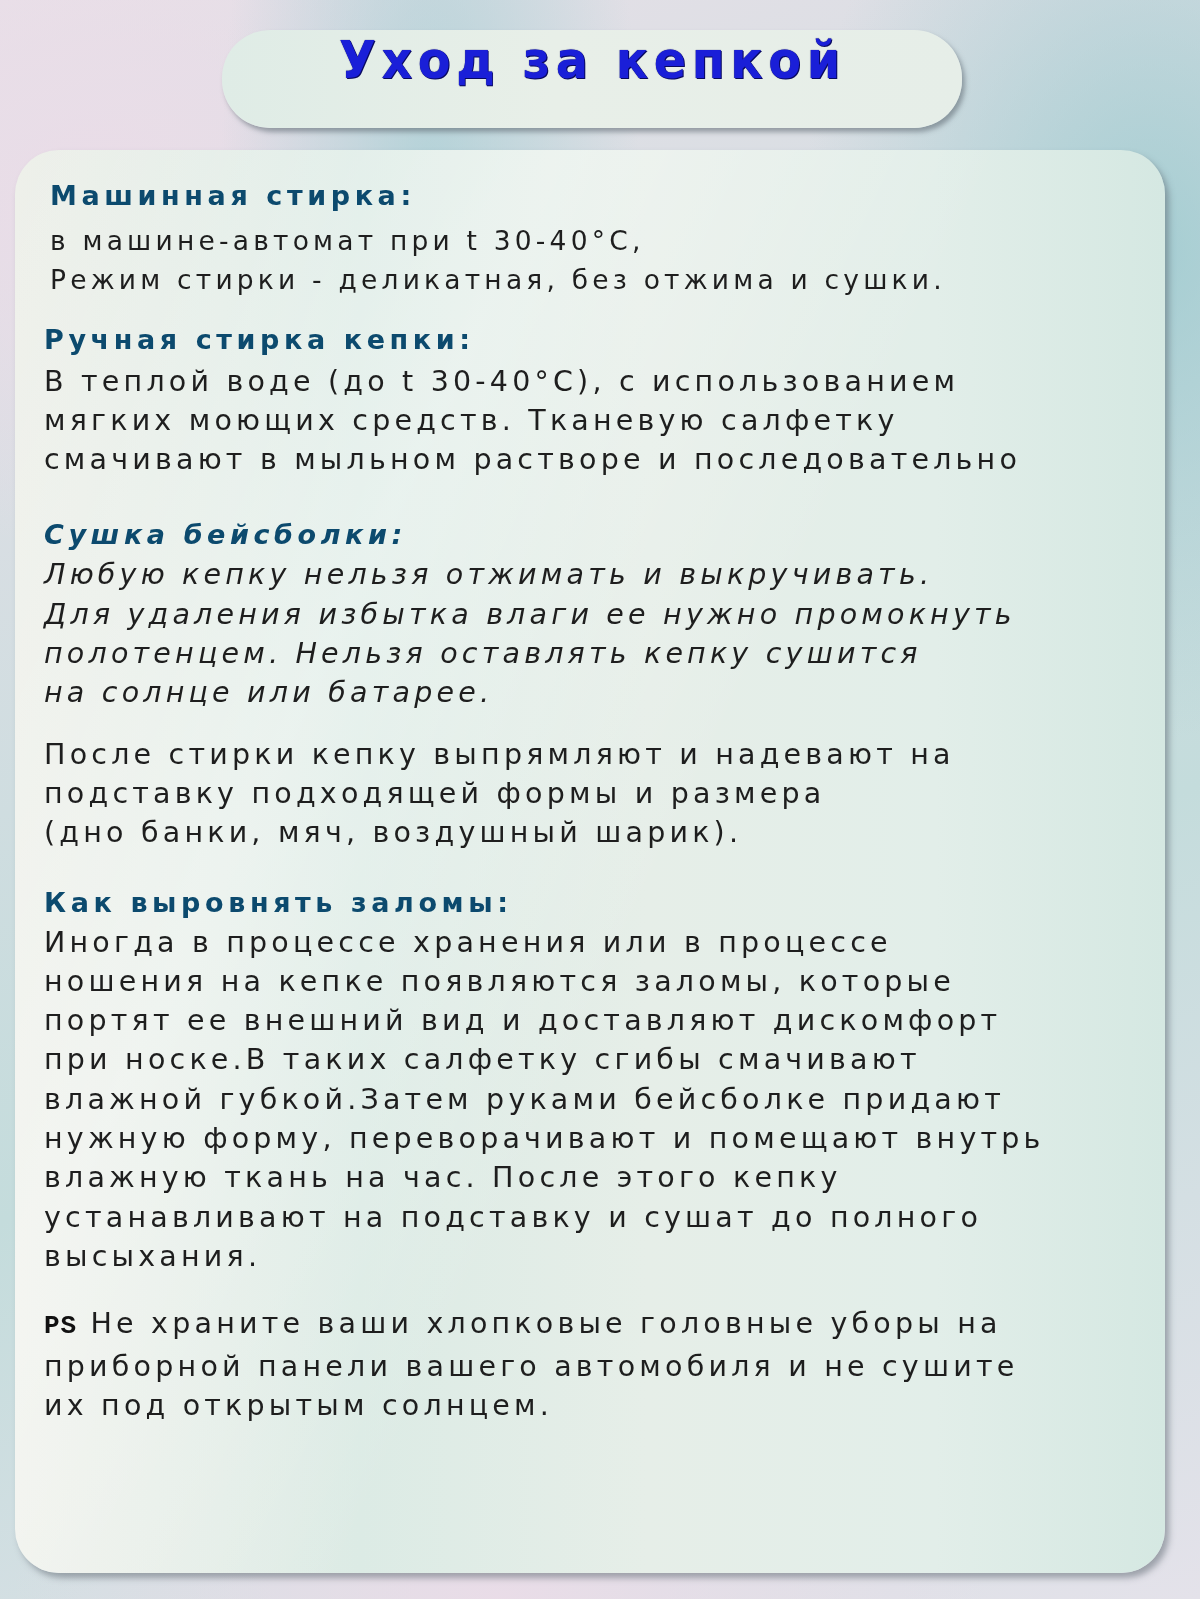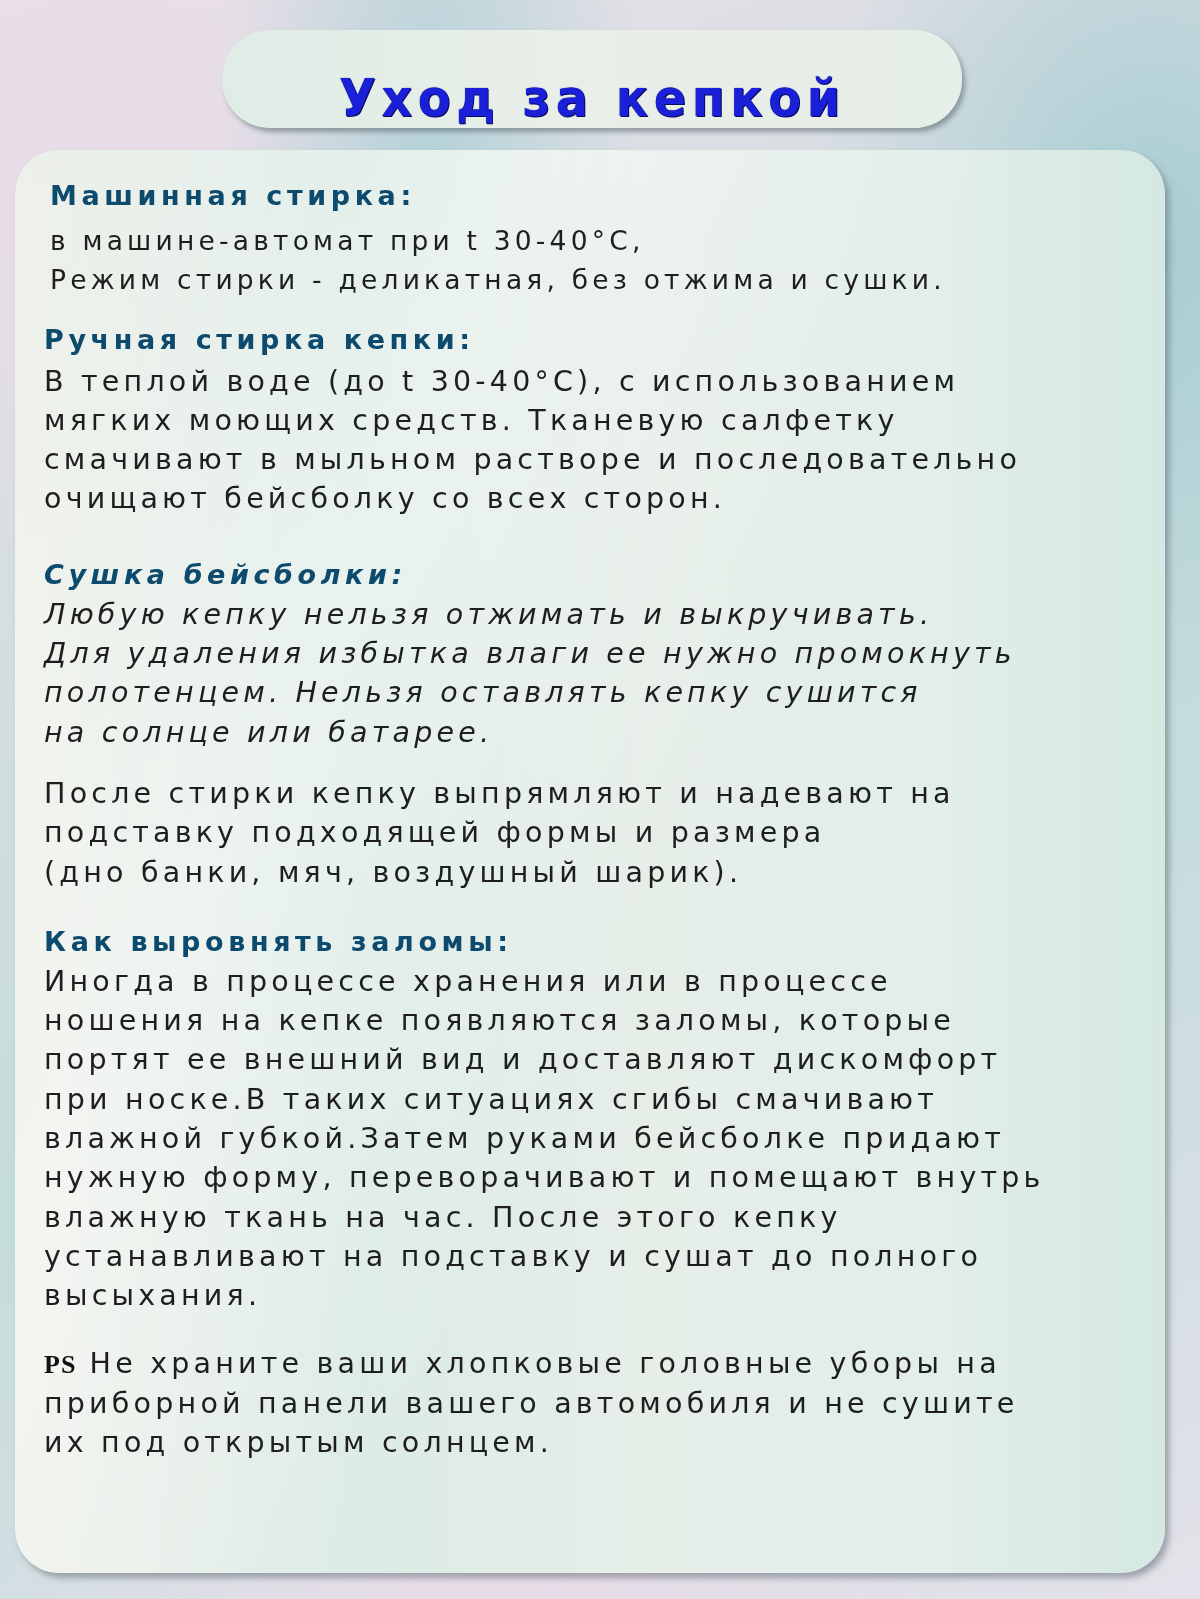--- a/index.html
+++ b/index.html
@@ -11,21 +11,21 @@
       radial-gradient(ellipse 600px 500px at 100px 200px, rgba(235,220,232,0.9), rgba(235,220,232,0) 70%),
       radial-gradient(ellipse 700px 400px at 500px 1599px, rgba(235,220,232,0.9), rgba(235,220,232,0) 70%),
       linear-gradient(160deg, #e8e0e8 0%, #cfdde0 40%, #c4dcdc 60%, #e4e2ea 100%);
     font-family: "DejaVu Sans", sans-serif;
   }
   .title-pill {
     position:absolute; left:222px; top:30px; width:740px; height:98px;
     border-radius:48px;
     background: linear-gradient(90deg, #dfece6 0%, #e8efe8 45%, #e6eee8 100%);
     box-shadow: 3px 4px 5px rgba(90,100,110,0.55);
-    display:flex; align-items:flex-end; justify-content:center;
+    display:flex; align-items:flex-start; justify-content:center;
   }
   .title-text {
     font-family: "DejaVu Sans", sans-serif;
     font-weight:bold; font-size:52px; letter-spacing:6px;
     color:#1a1fd8;
     text-shadow: 0 0 1px #0a0a50, 1px 1px 0 #0a0a60;
     transform: scaleX(0.92);
   }
   .card {
     position:absolute; left:15px; top:150px; width:1150px; height:1423px;
@@ -44,21 +44,21 @@
     font-family: "DejaVu Sans", sans-serif;
     font-weight:bold; font-size:27px; letter-spacing:4.6px;
     color:#0c4a6e; line-height:40px; white-space:nowrap;
   }
   .line {
     font-family: "DejaVu Sans", sans-serif;
     font-size:28.5px; letter-spacing:4.2px;
     color:#1e1e1e; line-height:39.3px; white-space:nowrap;
   }
   .ps-tag {
-    font-family: Liberation Serif, serif;
+    font-family: Liberation Mono, monospace;
     font-weight:bold; font-size:26px; letter-spacing:1px; color:#111;
   }
 </style>
 </head>
 <body>
 
 <div class="title-pill">
   <span class="title-text">Уход за кепкой</span>
 </div>
 
@@ -70,21 +70,20 @@
     <div class="heading">Машинная стирка:</div>
     <div class="line" style="margin-top:5px;font-size:26.5px;">в машине-автомат при t 30-40°C,</div>
     <div class="line" style="font-size:26.5px;">Режим стирки - деликатная, без отжима и сушки.</div>
   </div>
 
   <div class="sec" style="margin-top:20px;">
     <div class="heading">Ручная стирка кепки:</div>
     <div class="line" style="margin-top:2px;">В теплой воде (до t 30-40°C), с использованием</div>
     <div class="line">мягких моющих средств. Тканевую салфетку</div>
     <div class="line">смачивают в мыльном растворе и последовательно</div>
-    <div class="line">очищают бейсболку со всех сторон.</div>
   </div>
 
   <div class="sec" style="margin-top:36px;font-style:italic;">
     <div class="heading">Сушка бейсболки:</div>
     <div class="line">Любую кепку нельзя отжимать и выкручивать.</div>
     <div class="line">Для удаления избытка влаги ее нужно промокнуть</div>
     <div class="line">полотенцем. Нельзя оставлять кепку сушится</div>
     <div class="line">на солнце или батарее.</div>
   </div>
 
@@ -92,21 +91,21 @@
     <div class="line">После стирки кепку выпрямляют и надевают на</div>
     <div class="line">подставку подходящей формы и размера</div>
     <div class="line">(дно банки, мяч, воздушный шарик).</div>
   </div>
 
   <div class="sec" style="margin-top:30px;">
     <div class="heading">Как выровнять заломы:</div>
     <div class="line">Иногда в процессе хранения или в процессе</div>
     <div class="line">ношения на кепке появляются заломы, которые</div>
     <div class="line">портят ее внешний вид и доставляют дискомфорт</div>
-    <div class="line">при носке.В таких ситуациях сгибы смачивают</div>
+    <div class="line">при носке.В таких салфетку сгибы смачивают</div>
     <div class="line">влажной губкой.Затем руками бейсболке придают</div>
     <div class="line">нужную форму, переворачивают и помещают внутрь</div>
     <div class="line">влажную ткань на час. После этого кепку</div>
     <div class="line">устанавливают на подставку и сушат до полного</div>
     <div class="line">высыхания.</div>
   </div>
 
   <div class="sec" style="margin-top:28px;">
     <div class="line">
       <span class="ps-tag">PS</span>

